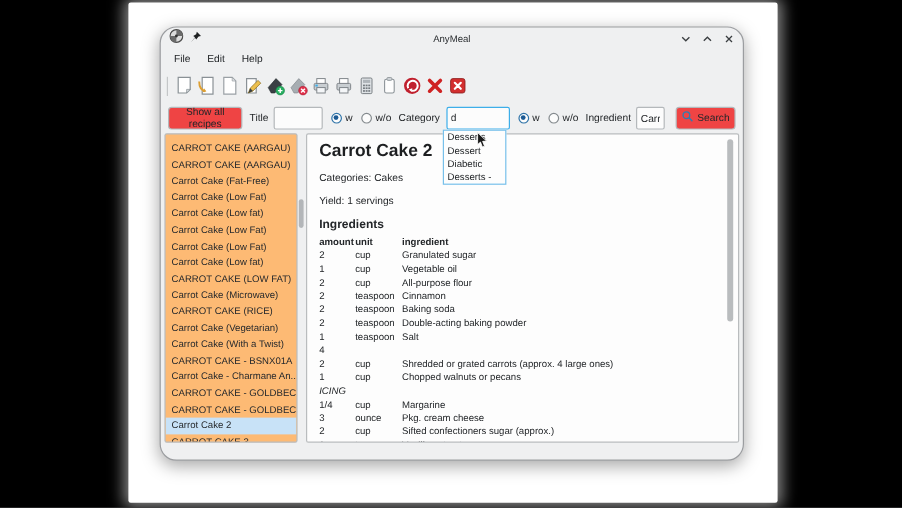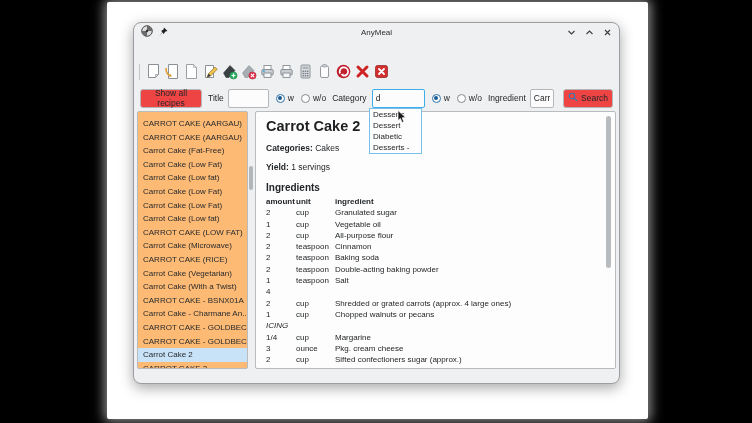--- a/index.html
+++ b/index.html
@@ -2,21 +2,21 @@
 <html><head>
 <meta charset="utf-8">
 <style>
   * { margin:0; padding:0; box-sizing:border-box; }
   html,body { width:752px; height:423px; background:#000; overflow:hidden;
               font-family:"Liberation Sans","DejaVu Sans",sans-serif; color:#232629; }
   .stage { position:relative; width:752px; height:423px; }
   .backdrop { position:absolute; left:107px; top:2px; width:541px; height:417px;
               background:#fff; border-radius:2px; box-shadow:0 0 12px 3px rgba(255,255,255,0.55); }
   .window { position:absolute; left:133px; top:22px; width:487px; height:362px;
-            background:#eff0f1; border:1px solid #9b9da0; border-radius:8px;
+            background:#eff0f1; border:1px solid #9b9da0; border-radius:14px;
             box-shadow:0 4px 14px rgba(0,0,0,0.35); }
 
   
   .titlebar { position:absolute; left:0; top:0; right:0; height:18px; display:flex; align-items:center; padding:0 7px; }
   .titlebar .title { position:absolute; left:0; right:0; text-align:center; font-size:8px; color:#2b2e31; }
   .tb-icons { display:flex; align-items:center; gap:5px; z-index:2; }
   .win-controls { position:absolute; right:7px; top:0; height:18px; display:flex; align-items:center; gap:9px; z-index:2; }
   .win-controls svg { display:block; }
 
   
@@ -58,21 +58,21 @@
   .list-scroll { width:7px; position:relative; }
   .list-scroll .thumb { position:absolute; left:1px; top:55px; width:4px; height:24px; background:#b3b6b9; border-radius:2px; }
   .content-panel { flex:1; background:#fdfdfd; border:1px solid #b9bcbe; border-radius:2px;
                    position:relative; overflow:hidden; padding:4px 14px 0 10px; }
   .content-scrollbar { position:absolute; right:3px; top:4px; bottom:4px; width:6px; }
   .content-scrollbar .thumb { position:absolute; left:0; top:0; width:5px; height:152px; background:#b9bcbe; border-radius:2.5px; }
 
   
   .recipe-title { font-size:14.5px; font-weight:bold; color:#1d1f21; margin-top:2px; }
   .meta-line { font-size:8.5px; margin-top:9px; }
-  .meta-line b { font-weight:bold; }
+  .meta-line b { font-weight:normal; }
   .ing-heading { font-size:10px; font-weight:bold; margin-top:10px; }
   .ing-table { margin-top:3px; }
   .ing-row { display:flex; font-size:8px; line-height:11.3px; height:11.3px; white-space:nowrap; }
   .ing-row.hdr { font-weight:bold; }
   .ing-row.italic { font-style:italic; }
   .col-a { width:30px; flex:none; }
   .col-u { width:39px; flex:none; }
   .col-i { flex:1; overflow:hidden; }
 
   
@@ -118,20 +118,26 @@
             </svg>
         </span>
         <span>
           <svg width="9" height="9" viewBox="0 0 9 9">
               <path d="M2 2 L7 7 M7 2 L2 7" fill="none" stroke="#3a3e41" stroke-width="1.1"></path>
             </svg>
         </span>
       </div>
     </div>
 
+    <div class="menubar">
+
+    <span class="menu-item">File</span>
+        <span class="menu-item">Edit</span>
+        <span class="menu-item">Help</span>
+      </div>
 
     <div class="toolbar">
       <div class="tool-handle"></div>
 
       <span class="tool-btn">
         <svg width="17" height="17" viewBox="0 0 17 17">
           <path d="M3.5 1.5 h10 v10 l-3 3 h-7 z" fill="#fff" stroke="#8a9196"></path>
           <path d="M13.5 11.5 l-3 3 v-3 z" fill="#d6dadd" stroke="#8a9196" stroke-width="0.6"></path>
         </svg>
       </span>

